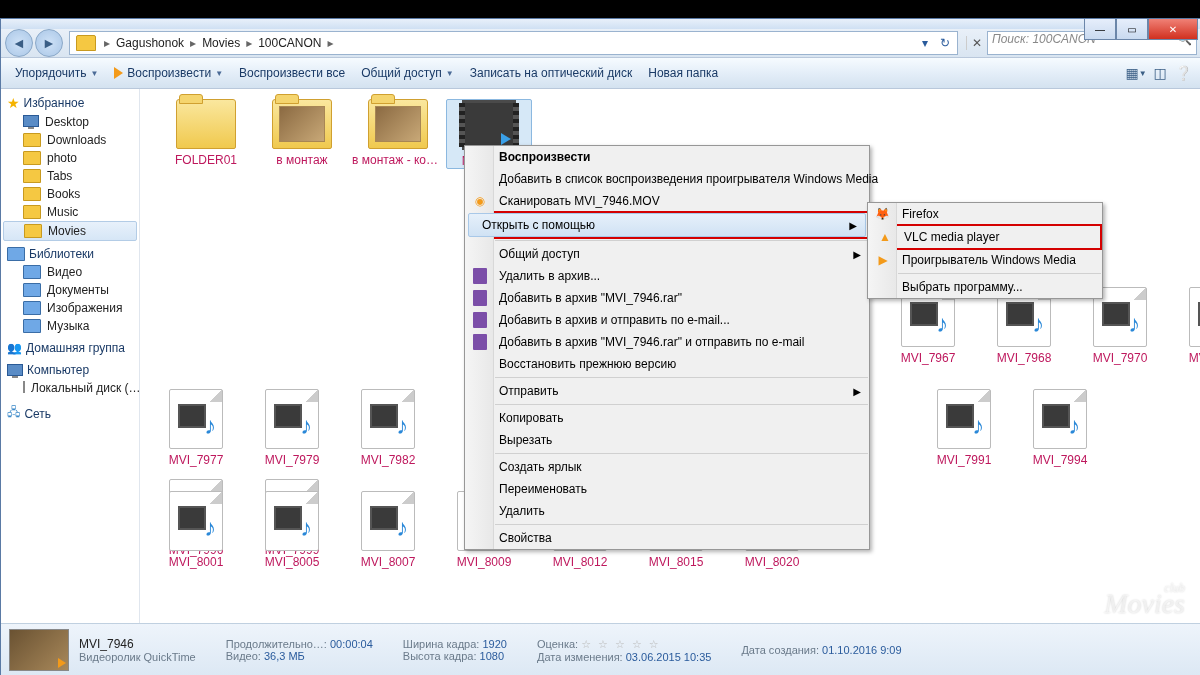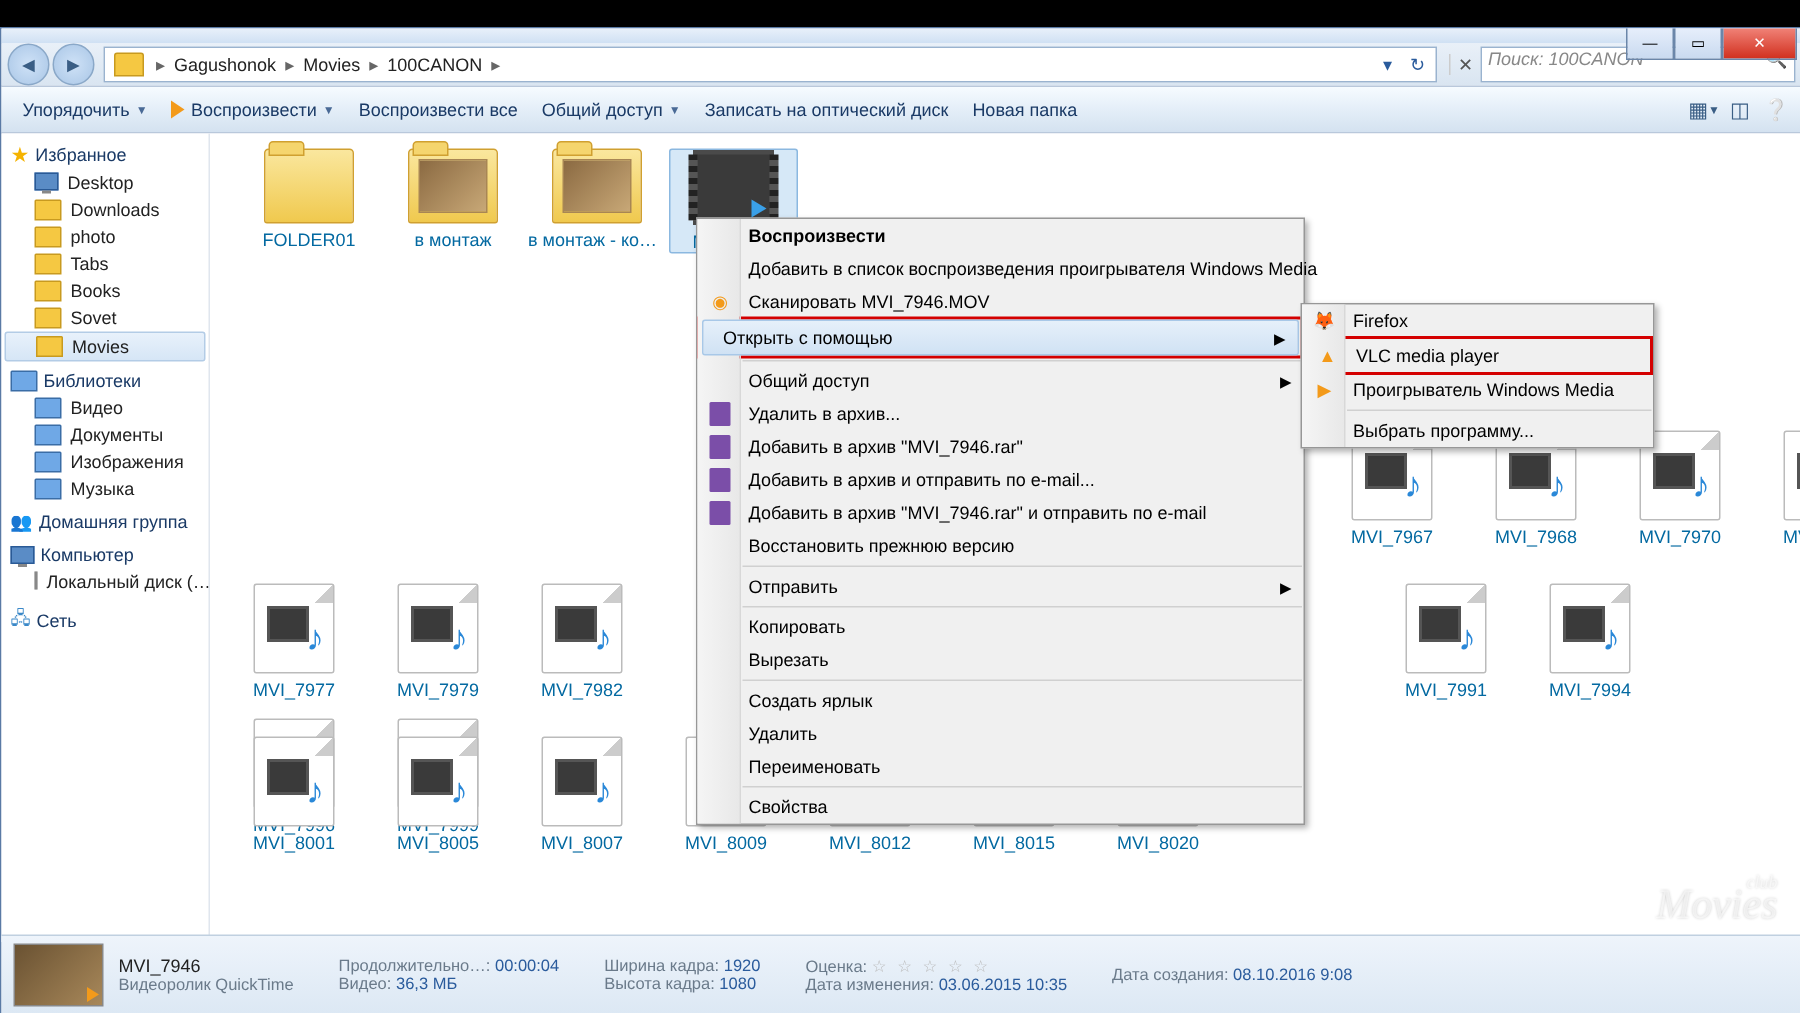--- a/index.html
+++ b/index.html
@@ -43,21 +43,21 @@
 .folder-icon::before{content:"";position:absolute;top:-6px;left:2px;width:22px;height:8px;background:#f5d56e;border:1px solid #d0a030;border-radius:3px 3px 0 0}
 .folder-icon.hasimg::after{content:"";position:absolute;top:6px;left:6px;right:6px;bottom:6px;background:linear-gradient(135deg,#8b6a42,#c8a877);border:1px solid #a88654}
 .vthumb{width:48px;height:44px;margin:0 auto 4px;background:#3a3a3a;border:3px solid #4a4a4a;position:relative}
 .vthumb::before,.vthumb::after{content:"";position:absolute;top:0;bottom:0;width:6px;background:repeating-linear-gradient(#222 0 4px,#555 4px 8px)}
 .vthumb::before{left:-6px}.vthumb::after{right:-6px}
 .vthumb .p{position:absolute;bottom:2px;right:2px;width:0;height:0;border-left:10px solid #3aa0e8;border-top:6px solid transparent;border-bottom:6px solid transparent}
 .vfile{width:52px;height:58px;margin:0 auto 4px;background:#fff;border:1px solid #bbb;border-radius:2px;position:relative}
 .vfile::before{content:"";position:absolute;top:0;right:0;width:12px;height:12px;background:linear-gradient(135deg,#fff 48%,#ccc 50%)}
 .vfile .strip{position:absolute;top:14px;left:8px;width:24px;height:20px;background:#3a3a3a;border:2px solid #555}
 .vfile .note{position:absolute;bottom:8px;right:6px;font-size:24px;color:#2a88d8}
-.lbl{color:#0369a1;display:block;padding:0 2px;white-space:nowrap;overflow:hidden;text-overflow:ellipsis}
+.lbl{color:#be185d;display:block;padding:0 2px;white-space:nowrap;overflow:hidden;text-overflow:ellipsis}
 
 .ctx{position:absolute;background:#f0f0f0;border:1px solid #979797;box-shadow:2px 2px 4px rgba(0,0,0,.3);font-size:12px;z-index:50}
 .ctx1{left:463px;top:126px;width:404px}
 .citem{padding:4px 28px 4px 34px;position:relative;white-space:nowrap}
 .citem.bold{font-weight:bold}
 .csep{height:1px;background:#d0d0d0;margin:2px 1px 2px 30px}
 .citem .arr{position:absolute;right:8px;top:6px;font-size:10px}
 .citem .cicn{position:absolute;left:6px;top:2px;width:18px;height:18px;display:flex;align-items:center;justify-content:center;font-size:12px}
 .cicnbar{position:absolute;left:0;top:0;bottom:0;width:28px;background:linear-gradient(90deg,#f5f5f5,#e8e8e8);border-right:1px solid #d8d8d8}
 .citem.hl{background:linear-gradient(#e6f0fa,#d0e2f4);border:1px solid #a8c8e8;border-radius:2px;margin:0 1px;padding-left:13px}
@@ -160,21 +160,21 @@
         <div class="sitem">
             <span class="ficn"></span>
             <span>Tabs</span>
           </div>
         <div class="sitem">
             <span class="ficn"></span>
             <span>Books</span>
           </div>
         <div class="sitem">
             <span class="ficn"></span>
-            <span>Sovet</span>
+            <span>Music</span>
           </div>
         <div class="sitem sel">
             <span class="ficn"></span>
             <span>Movies</span>
           </div>
       </div>
       <div class="sgrp">
         <div class="shdr">
             <span class="ficn blu"></span>
             <span>Библиотеки</span>
@@ -411,22 +411,22 @@
           <span class="rar"></span>
         </span><span>Добавить в архив "MVI_7946.rar" и отправить по e-mail</span></div>
     <div class="citem"><span>Восстановить прежнюю версию</span></div>
     <div class="csep"></div>
     <div class="citem"><span>Отправить</span><span class="arr">▶</span></div>
     <div class="csep"></div>
     <div class="citem"><span>Копировать</span></div>
     <div class="citem"><span>Вырезать</span></div>
     <div class="csep"></div>
     <div class="citem"><span>Создать ярлык</span></div>
+    <div class="citem"><span>Переименовать</span></div>
     <div class="citem"><span>Удалить</span></div>
-    <div class="citem"><span>Переименовать</span></div>
     <div class="csep"></div>
     <div class="citem"><span>Свойства</span></div>
   </div>
 
   <div class="ctx ctx2">
     <div class="cicnbar"></div>
     <div class="citem"><span class="cicn" style="color:#f39a1a">🦊</span><span>Firefox</span></div>
     <div class="redbox">
       <div class="citem"><span class="cicn" style="color:#f39a1a">▲</span><span>VLC media player</span></div>
     </div>
@@ -449,21 +449,21 @@
     </div>
     <div class="stcol">
       <span><span class="stk">Ширина кадра:</span> <span class="stv">1920</span></span>
       <span><span class="stk">Высота кадра:</span> <span class="stv">1080</span></span>
     </div>
     <div class="stcol">
       <span><span class="stk">Оценка:</span> <span class="stars">☆ ☆ ☆ ☆ ☆</span></span>
       <span><span class="stk">Дата изменения:</span> <span class="stv">03.06.2015 10:35</span></span>
     </div>
     <div class="stcol">
-      <span><span class="stk">Дата создания:</span> <span class="stv">08.10.2016 9:08</span></span>
+      <span><span class="stk">Дата создания:</span> <span class="stv">01.10.2016 9:09</span></span>
     </div>
   </div>
 
   <div class="wm">
     <span class="cl">club</span>
     <span>Movies</span>
   </div>
 </div>
 
 </body></html>

